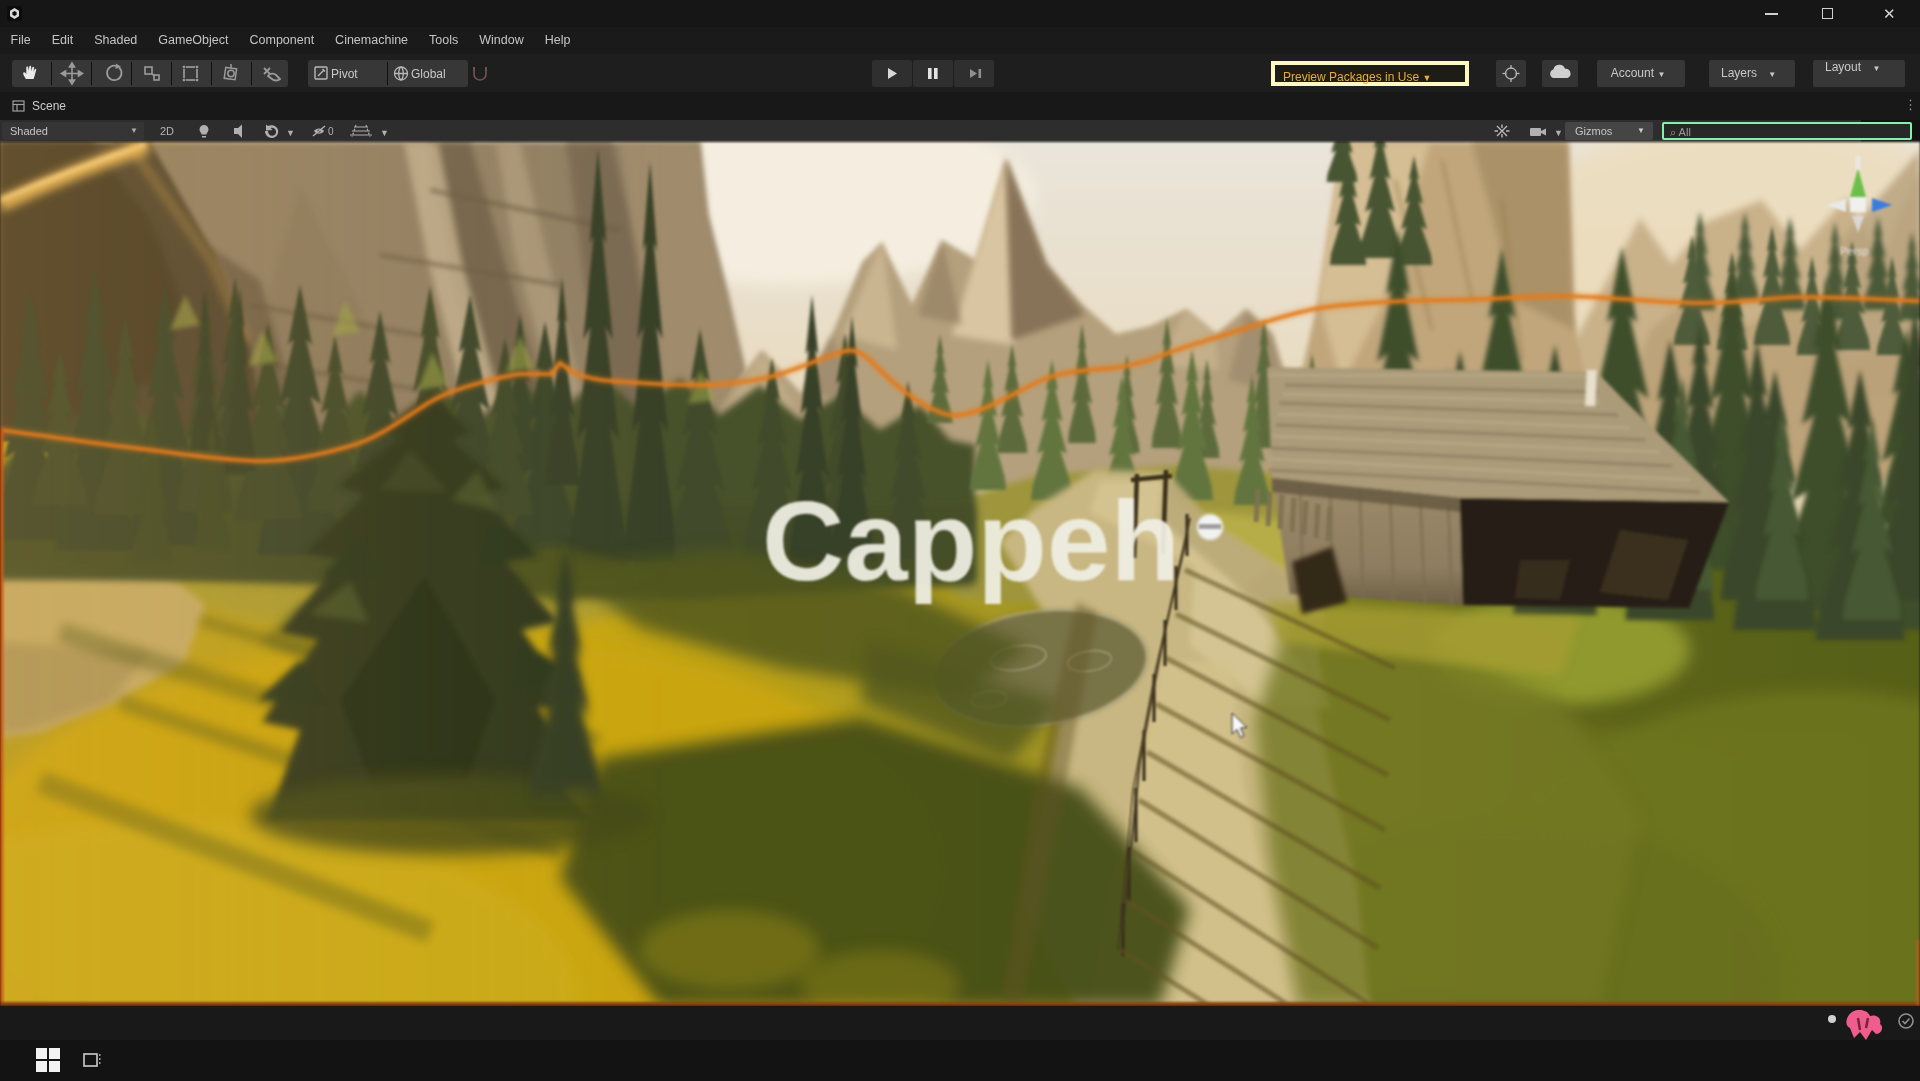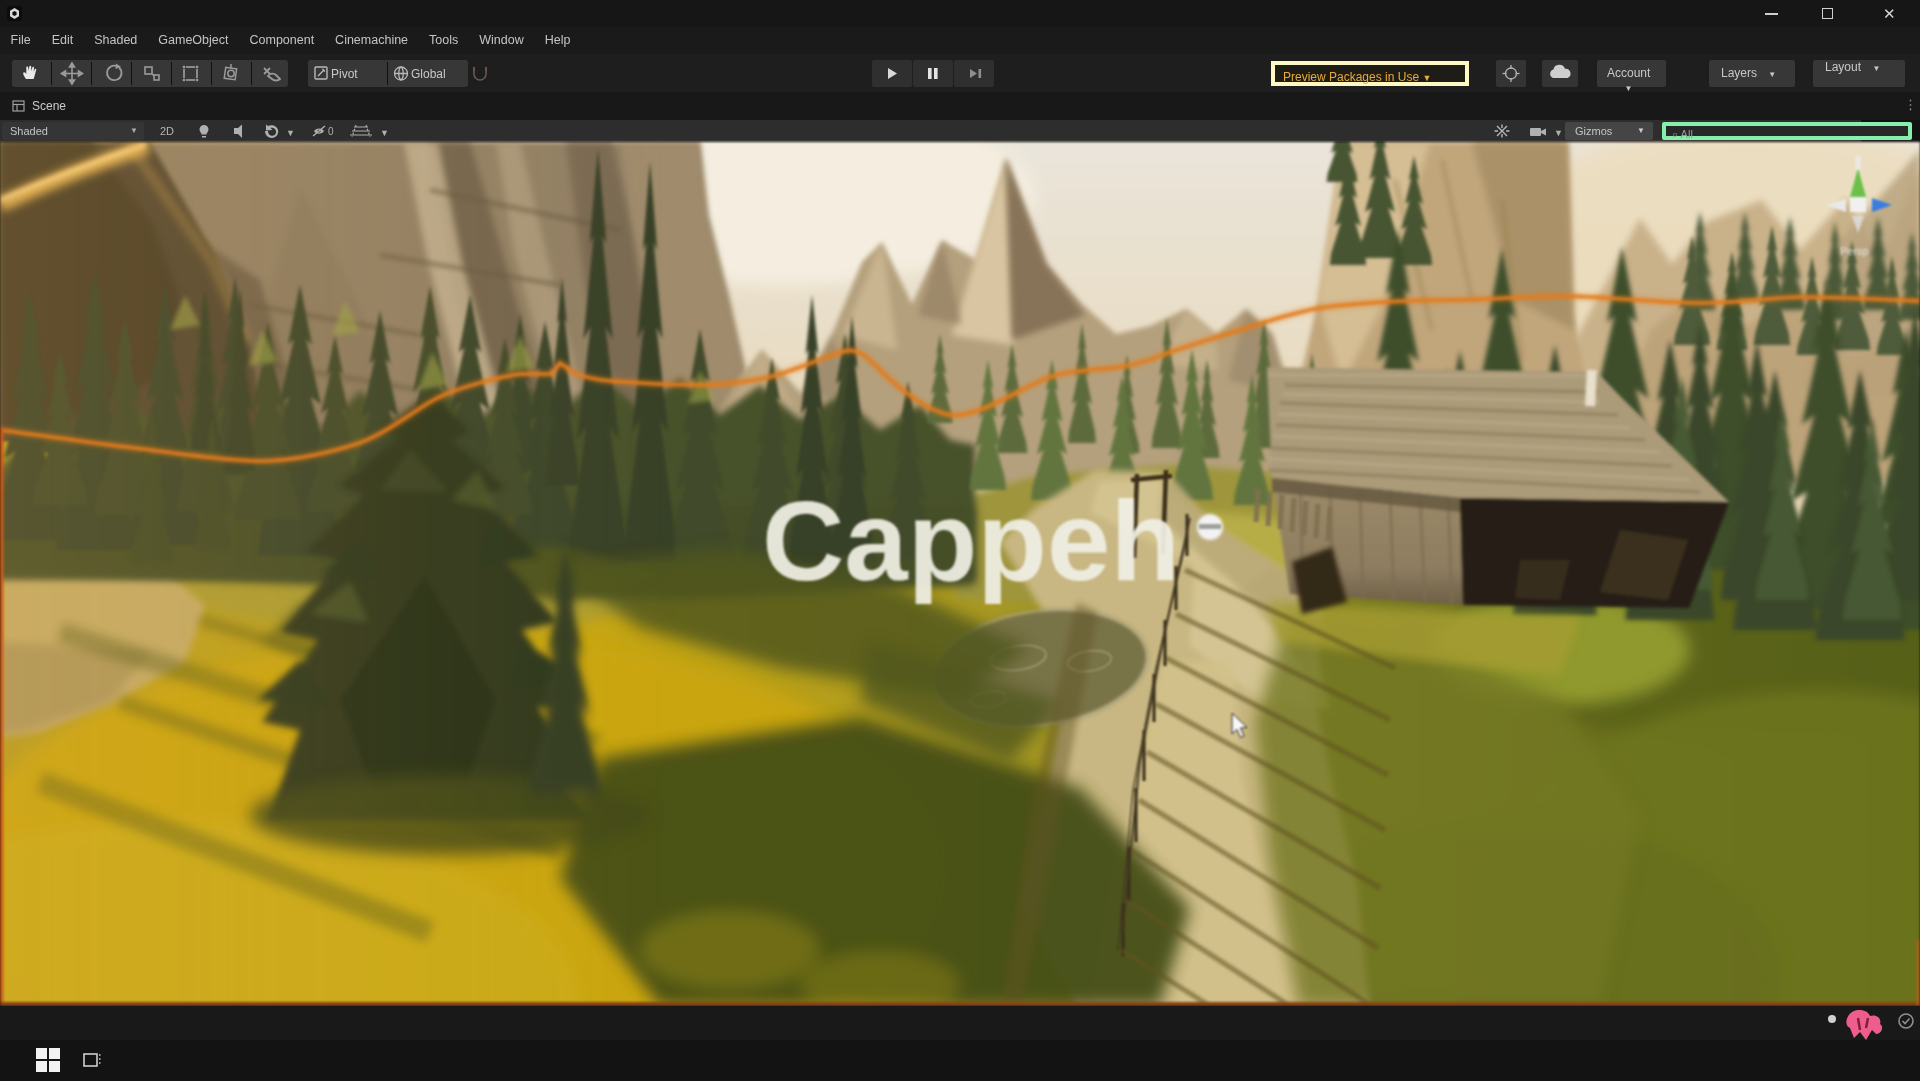--- a/index.html
+++ b/index.html
@@ -142,21 +142,21 @@
         <line x1="15" y1="5" x2="15" y2="9"></line>
         <line x1="15" y1="18" x2="15" y2="22"></line>
         <line x1="6.5" y1="13.5" x2="10.5" y2="13.5"></line>
         <line x1="19.5" y1="13.5" x2="23.5" y2="13.5"></line>
       </g>
     </svg>
   <div class="tbtn" style="left:1542px;width:36px;background:#343434;"></div>
   <svg class="abs" style="left:1542px;top:6px;" width="36" height="27" viewBox="0 0 36 27">
       <path d="M11 18 A4.5 4.5 0 0 1 11.4 9.5 A6 6 0 0 1 23 8.8 A4.8 4.8 0 0 1 25.5 18 Z" fill="#cfcfcf"></path>
     </svg>
-  <div class="tbtn" style="left:1597px;width:69px;color:#c8c8c8;font-size:12px;padding:6px 16px 0 10px;text-align:center;">Account <span style="font-size:8px;">▼</span></div>
+  <div class="tbtn" style="left:1597px;width:88px;color:#c8c8c8;font-size:12px;padding:6px 16px 0 10px;text-align:center;">Account <span style="font-size:8px;">▼</span></div>
   <div class="tbtn" style="left:1709px;width:86px;color:#c8c8c8;font-size:12px;padding:6px 0 0 12px;">Layers <span style="font-size:8px;margin-left:8px;">▼</span></div>
   <div class="tbtn" style="left:1813px;width:92px;color:#c8c8c8;font-size:12px;padding:0 0 0 12px;">Layout <span style="font-size:8px;margin-left:8px;">▼</span></div>
 </div>
 
 <div id="scenetab">
   <svg class="abs" style="left:12px;top:8px;" width="14" height="13" viewBox="0 0 14 13">
       <g fill="none" stroke="#9f9f9f" stroke-width="1.2">
         <rect x="1" y="1" width="11" height="10"></rect>
         <line x1="1" y1="4.5" x2="12" y2="4.5"></line>
         <line x1="5" y1="4.5" x2="5" y2="11"></line>
@@ -195,21 +195,21 @@
     <g stroke="#b8b8b8" stroke-width="1.4" fill="none">
         <path d="M5 3 L15 13 M15 3 L5 13 M10 1.5 L10 5 M10 11 L10 14.5 M2.5 8 L6 8 M14 8 L17.5 8"></path>
       </g>
     <g fill="#b0b0b0">
         <rect x="38" y="5" width="11" height="8" rx="1"></rect>
         <path d="M49 8 L54 5.5 L54 12.5 L49 10"></path>
       </g>
     <text x="62" y="13" font-size="9" fill="#b0b0b0">▼</text>
   </svg>
   <div class="svbtn" style="left:1565px;width:88px;padding:3px 8px 0 10px;background:#454545;">Gizmos<span class="abs" style="left:72px;top:4px;font-size:8px;color:#ccc;">▼</span></div>
-  <div class="abs" style="left:1662px;top:2px;width:250px;height:18px;background:#282828;border:4px solid #86efac;border-radius:2px;color:#9b9b9b;padding:2px 0 0 6px;">⌕ All</div>
+  <div class="abs" style="left:1662px;top:2px;width:250px;height:18px;background:#282828;border:2px solid #86efac;border-radius:2px;color:#9b9b9b;padding:2px 0 0 6px;">⌕ All</div>
 </div>
 
 <div id="viewport">
 <svg width="1920" height="864" viewBox="0 142 1920 864">
 <defs>
   <filter id="b1" x="-20%" y="-20%" width="140%" height="140%">
           <feGaussianBlur stdDeviation="1"></feGaussianBlur>
         </filter>
   <filter id="b2" x="-30%" y="-30%" width="160%" height="160%">
           <feGaussianBlur stdDeviation="2"></feGaussianBlur>

